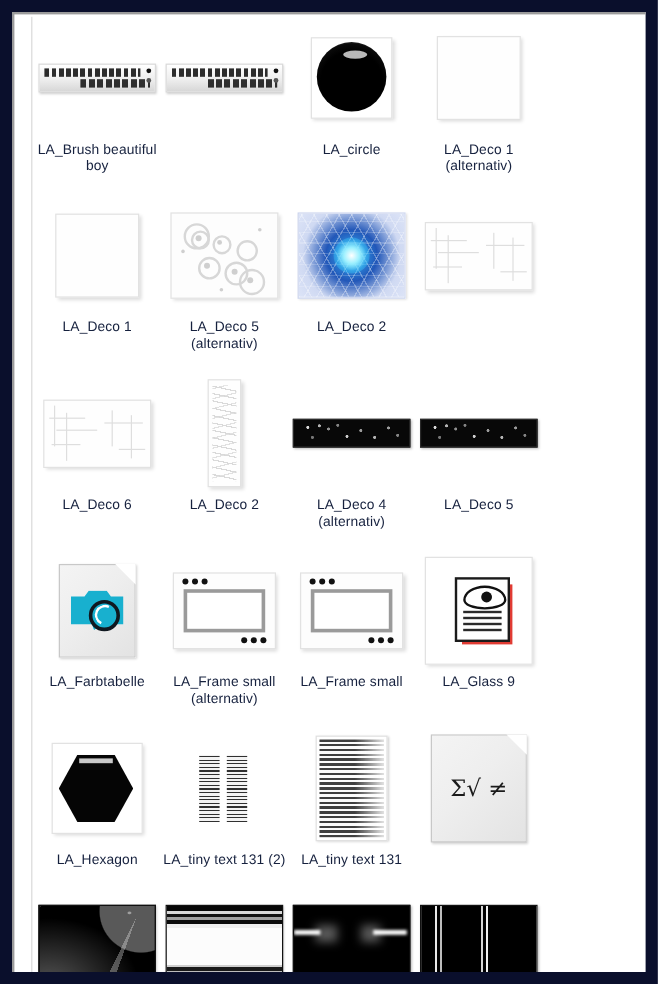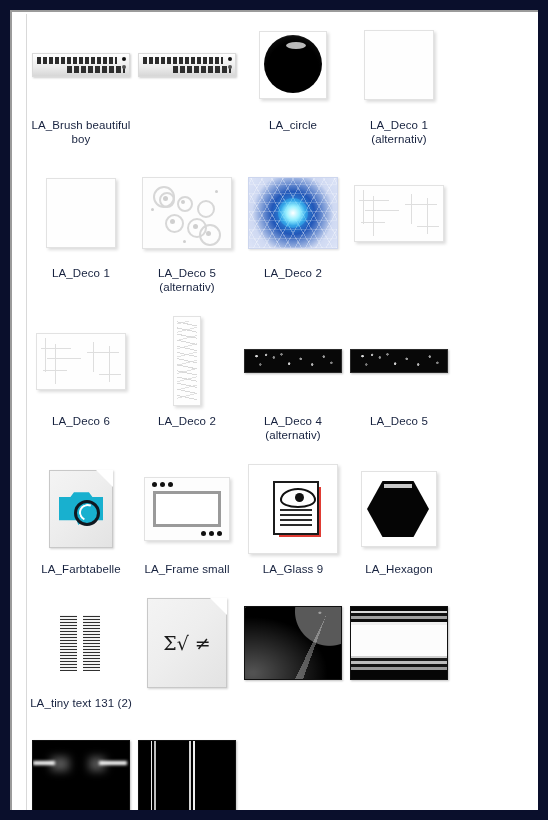--- a/index.html
+++ b/index.html
@@ -461,20 +461,38 @@
             <span class="dogear"></span>
             <span class="cam"></span>
             <span class="lens">
                 <i></i>
               </span>
           </div>
         </div>
         <div class="file-label">LA_Farbtabelle</div>
       </div>
 
+      <div class="file-item">
+        <div class="thumb-box">
+          <div class="imgcard frame-small">
+            <span class="dots tl">
+                <i></i>
+                <i></i>
+                <i></i>
+              </span>
+            <span class="inner"></span>
+            <span class="dots br">
+                <i></i>
+                <i></i>
+                <i></i>
+              </span>
+          </div>
+        </div>
+        <div class="file-label">LA_Frame small (alternativ)</div>
+      </div>
 
       <div class="file-item">
         <div class="thumb-box">
           <div class="imgcard frame-small">
             <span class="dots tl">
                 <i></i>
                 <i></i>
                 <i></i>
               </span>
             <span class="inner"></span>
@@ -519,20 +537,28 @@
       <div class="file-item">
         <div class="thumb-box">
           <div class="tiny2">
             <span class="col" style="left:1px;"></span>
             <span class="col" style="left:24px;"></span>
           </div>
         </div>
         <div class="file-label">LA_tiny text 131 (2)</div>
       </div>
 
+      <div class="file-item">
+        <div class="thumb-box">
+          <div class="tinydoc">
+            <span class="lines"></span>
+          </div>
+        </div>
+        <div class="file-label">LA_tiny text 131</div>
+      </div>
 
       <div class="file-item">
         <div class="thumb-box">
           <div class="sheet fontsheet">
             <span class="dogear"></span>
             <span class="glyphs">Σ√ ≠</span>
           </div>
         </div>
       </div>
 

